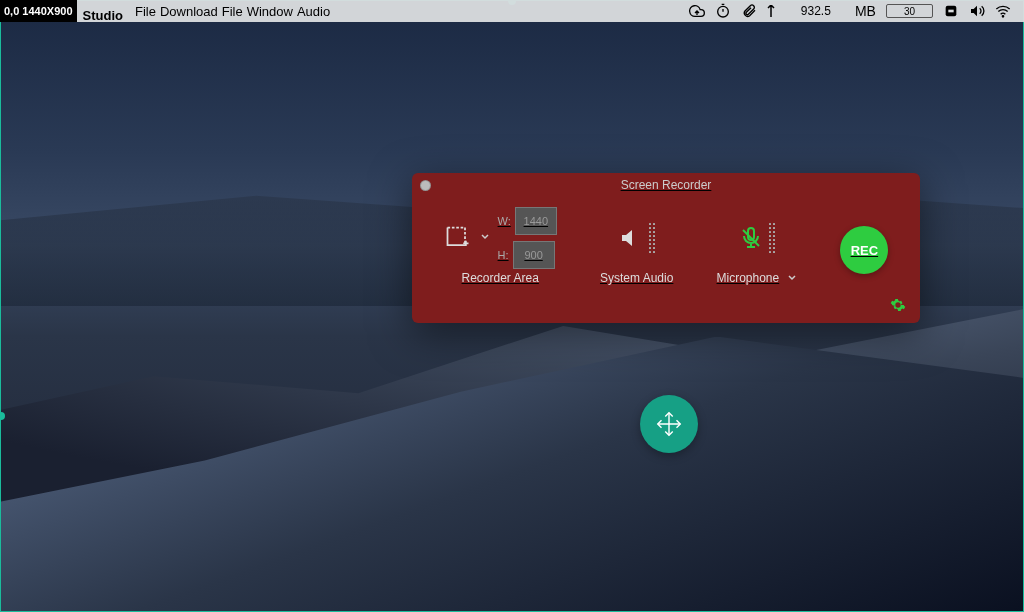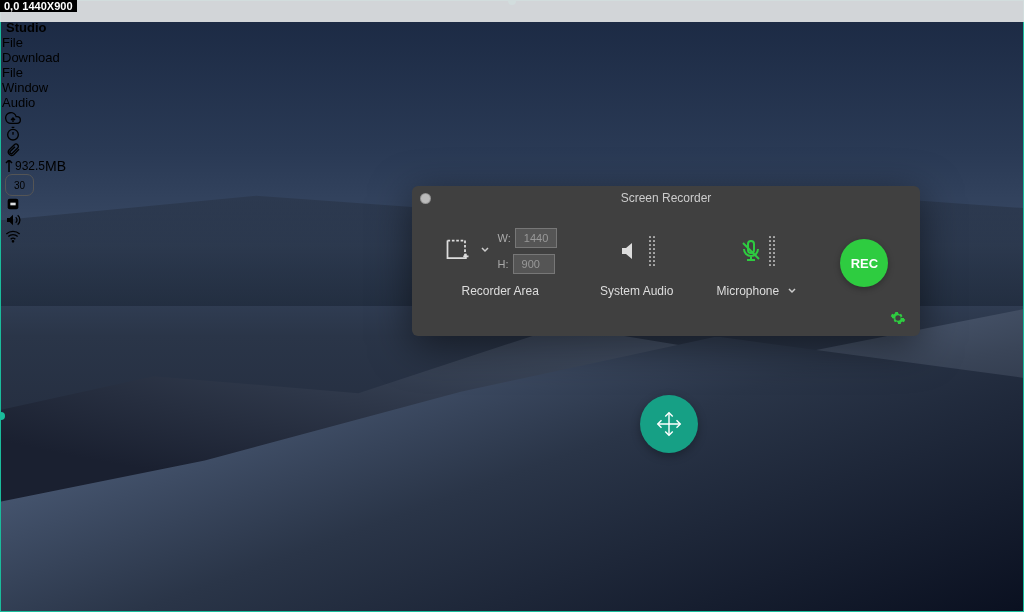--- a/index.html
+++ b/index.html
@@ -38,45 +38,45 @@
 .sel-handle {
   position: absolute; width: 8px; height: 8px; background: #1abc9c; border-radius: 50%;
 }
 .sel-top { top: -4px; left: 50%; transform: translateX(-50%); }
 .sel-left { left: -4px; top: 68%; transform: translateY(-50%); }
 
 
 .menubar {
   position: absolute; top: 0; left: 0; right: 0; height: 22px;
   background: rgba(220, 222, 224, 0.95);
-  display: flex; align-items: flex-start;
+  display: flex; align-items: center;
   font-size: 13px; color: #000;
   z-index: 5;
   padding: 0 8px 0 0;
-  flex-direction: column;
 }
 .dim-readout {
   background: #000; color: #fff; font-size: 11px; font-weight: bold;
   padding: 0 4px; height: 100%; display: flex; align-items: center;
   font-family: "Helvetica Neue", sans-serif;
 }
 .app-name { font-weight: 600; margin: 8px 10px 0 6px; }
 .menu-item { margin: 0 2px; cursor: default; }
 .menubar-spacer { flex: 1; }
-.status-item { margin: 0 5px; display: flex; align-items: center; font-size: 12px; }
+.status-item { margin: 0 5px; display: flex; align-items: center; font-size: 12px; gap: 24px; }
 .status-svg { width: 16px; height: 16px; }
 .mb-text { font-size: 12px; font-weight: 500; }
-.fps-box { border: 1px solid #555; border-radius: 7px; padding: 0 8px; font-size: 10px; height: 22px; display: flex; align-items: center; }
+.fps-box { border: 1px solid #555; border-radius: 2px; padding: 0 17px; font-size: 10px; height: 14px; display: flex; align-items: center; }
 
 
 .recorder {
-  position: absolute; left: 412px; top: 186px; width: 508px;
-  background: #404040; border-radius: 6px;
+  position: absolute; left: 412px; top: 173px; width: 508px;
+  background: #7f1d1d; border-radius: 6px;
   box-shadow: 0 10px 40px rgba(0,0,0,0.5);
   z-index: 10;
+  text-decoration: underline;
 }
 .titlebar {
   height: 24px; display: flex; align-items: center; position: relative;
   color: #ccc; font-size: 12px;
 }
 .traffic { position: absolute; left: 8px; display: flex; gap: 7px; }
 .tl-dot { width: 11px; height: 11px; border-radius: 50%; background: #888; border: 0.5px solid rgba(0,0,0,0.2); }
 .tl-dot.close { background: #bbb; }
 .title-txt { margin: 0 auto; }
 .panel-body {
@@ -85,22 +85,22 @@
 }
 .section { display: flex; flex-direction: column; align-items: center; gap: 10px; color: #ddd; font-size: 12px; }
 .section-top { display: flex; align-items: center; gap: 6px; height: 46px; }
 
 
 .crop-icon { width: 28px; height: 28px; }
 .chevron-btn { color: #ccc; font-size: 10px; padding: 0 2px; cursor: pointer; }
 .dim-inputs { display: flex; flex-direction: column; gap: 6px; }
 .dim-row { display: flex; align-items: center; gap: 4px; font-size: 11px; color: #aaa; }
 .dim-input {
-  width: 42px; height: 20px; background: #555; border: 1px solid #777;
-  color: #999; font-size: 11px; padding: 8px;
+  width: 42px; height: 28px; background: #555; border: 1px solid #777;
+  color: #999; font-size: 11px; text-align: center; padding: 0;
 }
 
 
 .speaker-icon, .mic-icon { width: 24px; height: 24px; }
 .level-meter { display: flex; gap: 2px; }
 .level-col { display: flex; flex-direction: column-reverse; gap: 2px; }
 .level-dot { width: 2px; height: 2px; background: #aaa; border-radius: 0.5px; }
 .mic-section .section-top svg path, .mic-section .section-top svg line { stroke: #2ecc40; }
 .mic-label-row { display: flex; align-items: center; gap: 8px; }
 

